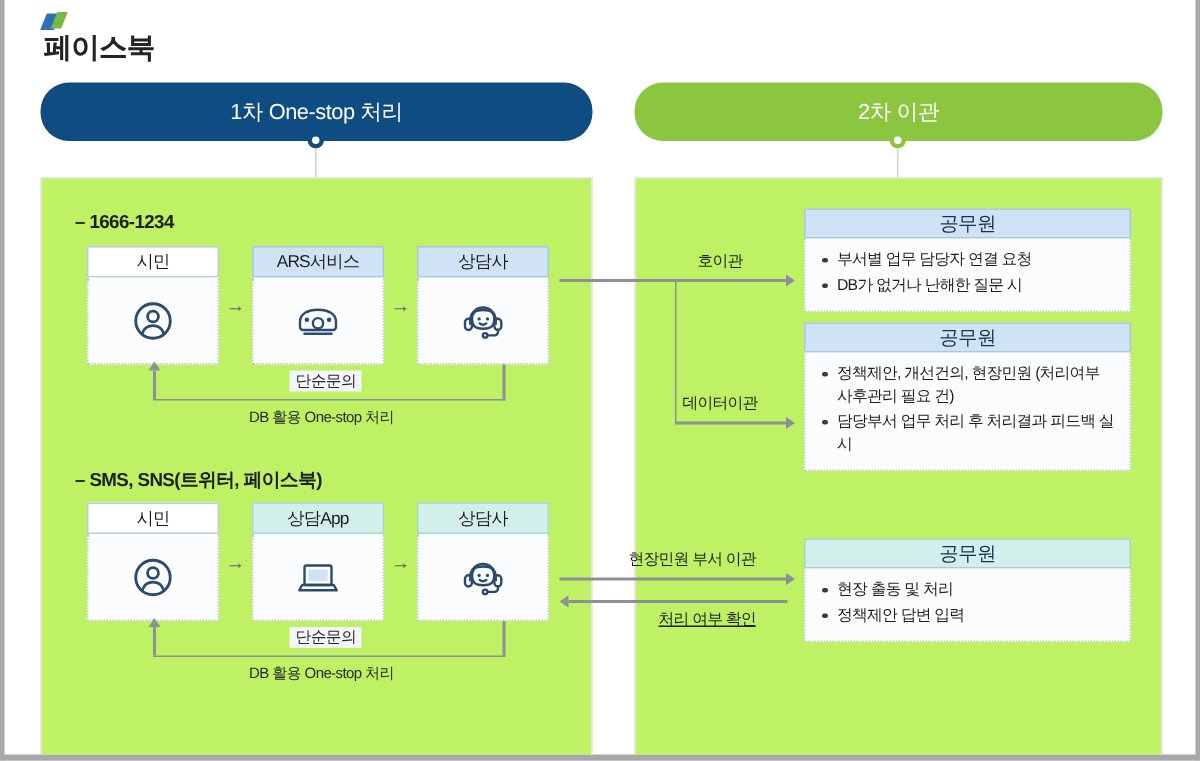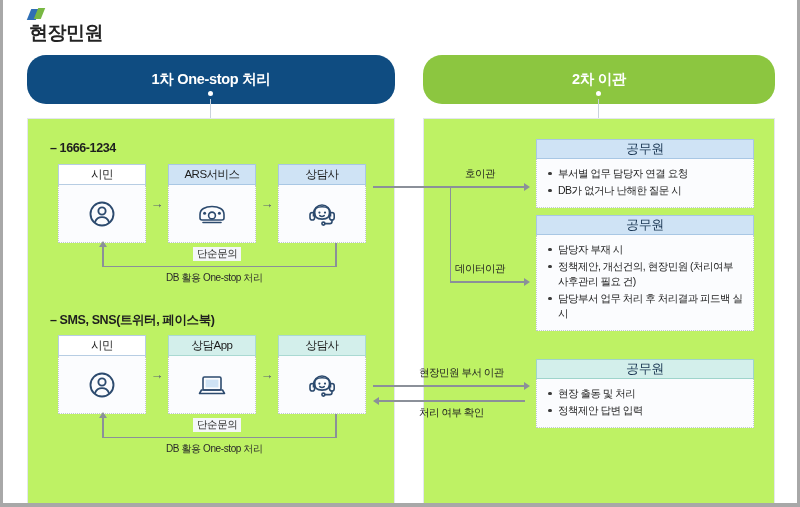--- a/index.html
+++ b/index.html
@@ -35,23 +35,23 @@
     background: #78b843;
     transform: skewX(-22deg);
   }
   #page-title {
     font-size: 19px; font-weight: bold; color: #232323;
     letter-spacing: -0.5px; line-height: 22px;
   }
 
   
   .pill {
-    position: absolute; height: 49px; border-radius: 19px;
+    position: absolute; height: 39px; border-radius: 19px;
     display: flex; align-items: center; justify-content: center;
-    color: #ffffff; font-size: 14.5px; font-weight: bold;
+    color: #ffffff; font-size: 14.5px; font-weight: normal;
     letter-spacing: -0.3px;
   }
   #pill-left  { left: 24px;  top: 55px; width: 368px; background: #0f4c81; }
   #pill-right { left: 420px; top: 55px; width: 352px; background: #8cc640; }
 
   .pill-node {
     position: absolute; width: 11px; height: 11px; border-radius: 50%;
     background: #ffffff; top: 88px;
   }
   #node-left  { left: 202px; border: 3px solid #0f4c81; }
@@ -166,21 +166,21 @@
 </head>
 <body>
 
 <div id="canvas">
 
   <div id="title-block">
     <div class="logo-mark">
       <span class="lg-a"></span>
         <span class="lg-b"></span>
     </div>
-    <div id="page-title">현장민원</div>
+    <div id="page-title">페이스북</div>
   </div>
 
   <div class="pill" id="pill-left">1차 One-stop 처리</div>
   <div class="pill" id="pill-right">2차 이관</div>
 
   <div class="pill-node" id="node-left"></div>
   <div class="pill-node" id="node-right"></div>
   <div class="stem" id="stem-left"></div>
   <div class="stem" id="stem-right"></div>
 
@@ -310,21 +310,20 @@
           <li>부서별 업무 담당자 연결 요청</li>
           <li>DB가 없거나 난해한 질문 시</li>
         </ul>
       </div>
     </div>
 
     <div class="gov-box" style="top:96px;">
       <div class="gov-head">공무원</div>
       <div class="gov-body">
         <ul>
-          <li>담당자 부재 시</li>
           <li>정책제안, 개선건의, 현장민원 (처리여부 사후관리 필요 건)</li>
           <li>담당부서 업무 처리 후 처리결과 피드백 실시</li>
         </ul>
       </div>
     </div>
 
     <div class="gov-box" style="top:240px;">
       <div class="gov-head mint">공무원</div>
       <div class="gov-body">
         <ul>
@@ -346,15 +345,15 @@
   <div class="conn-label" style="left:462px; top:167px;">호이관</div>
   <div class="conn-label" style="left:452px; top:262px;">데이터이관</div>
 
   <div class="conn">
     <div class="h" style="left:370px; top:385px; width:152px;"></div>
     <div class="ar-r" style="left:521px; top:381.5px;"></div>
     <div class="h" style="left:376px; top:400px; width:146px;"></div>
     <div class="ar-l" style="left:370px; top:396.5px;"></div>
   </div>
   <div class="conn-label" style="left:416px; top:366px;">현장민원 부서 이관</div>
-  <div class="conn-label" style="left:416px; top:406px;">처리 여부 확인</div>
+  <div class="conn-label" style="left:436px; top:406px;text-decoration:underline;">처리 여부 확인</div>
 
 </div>
 
 </body></html>

